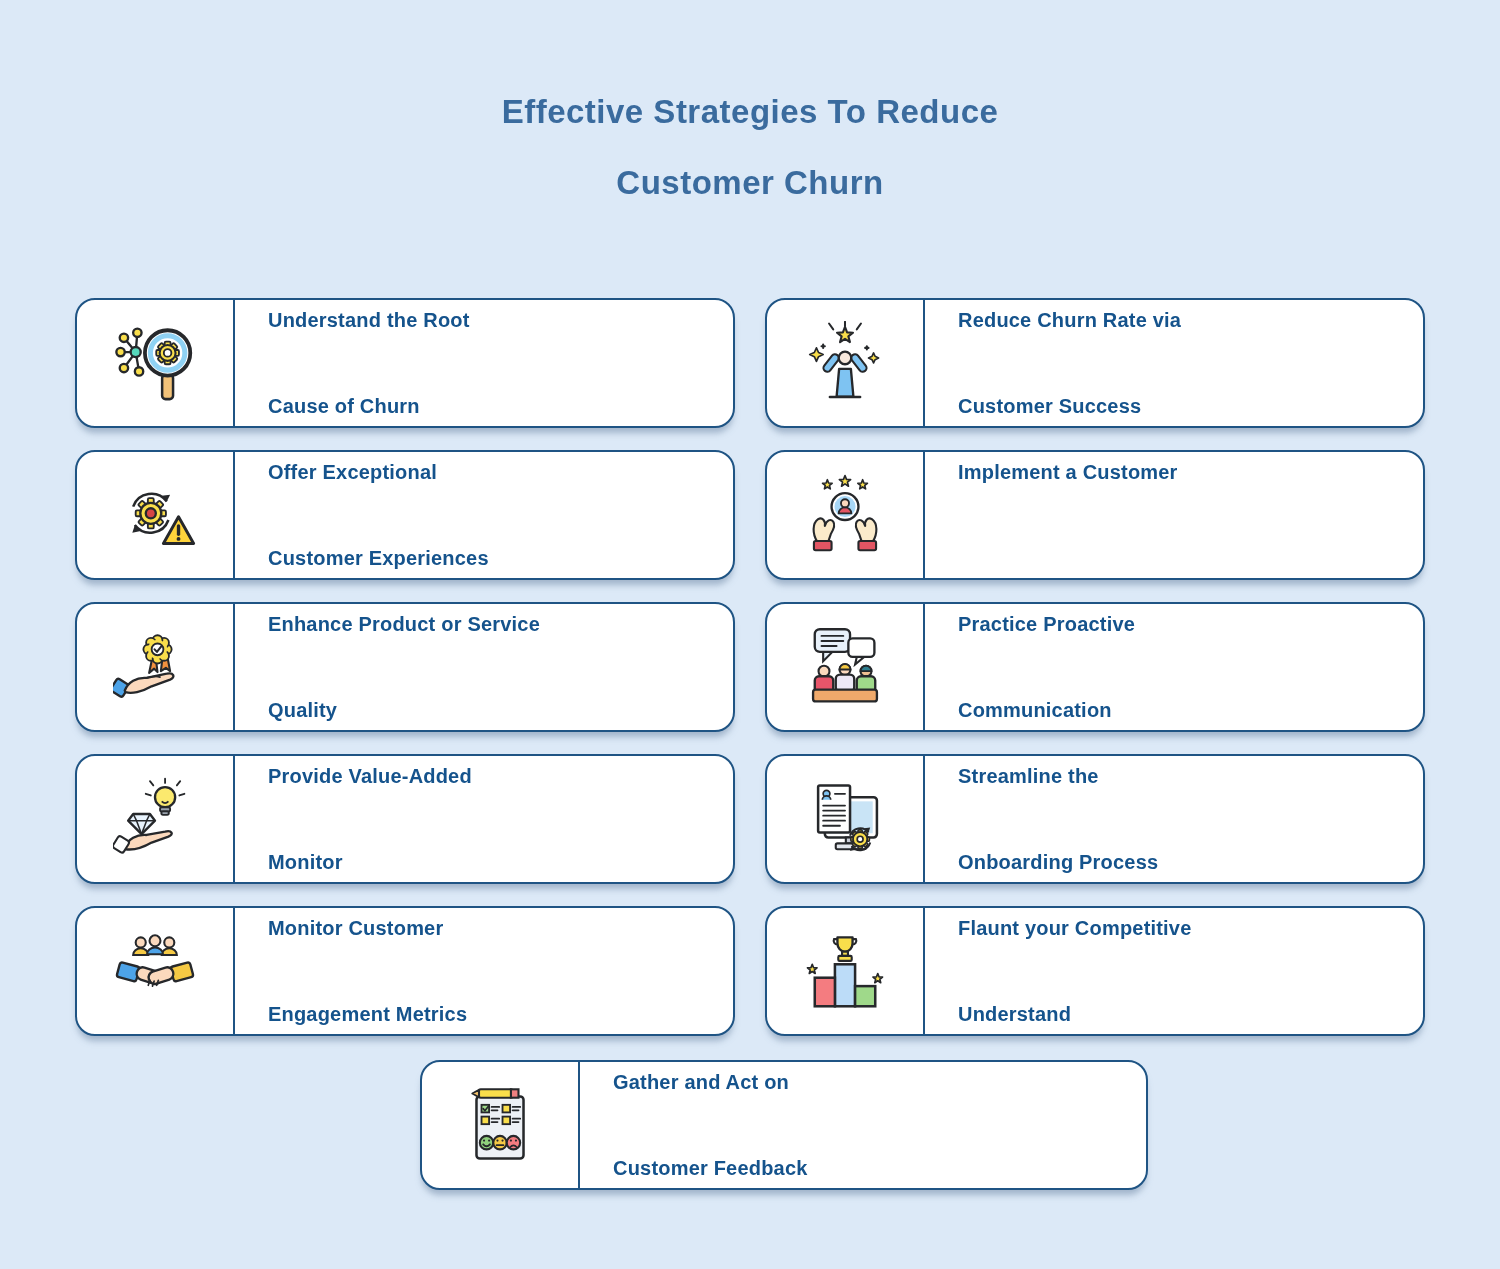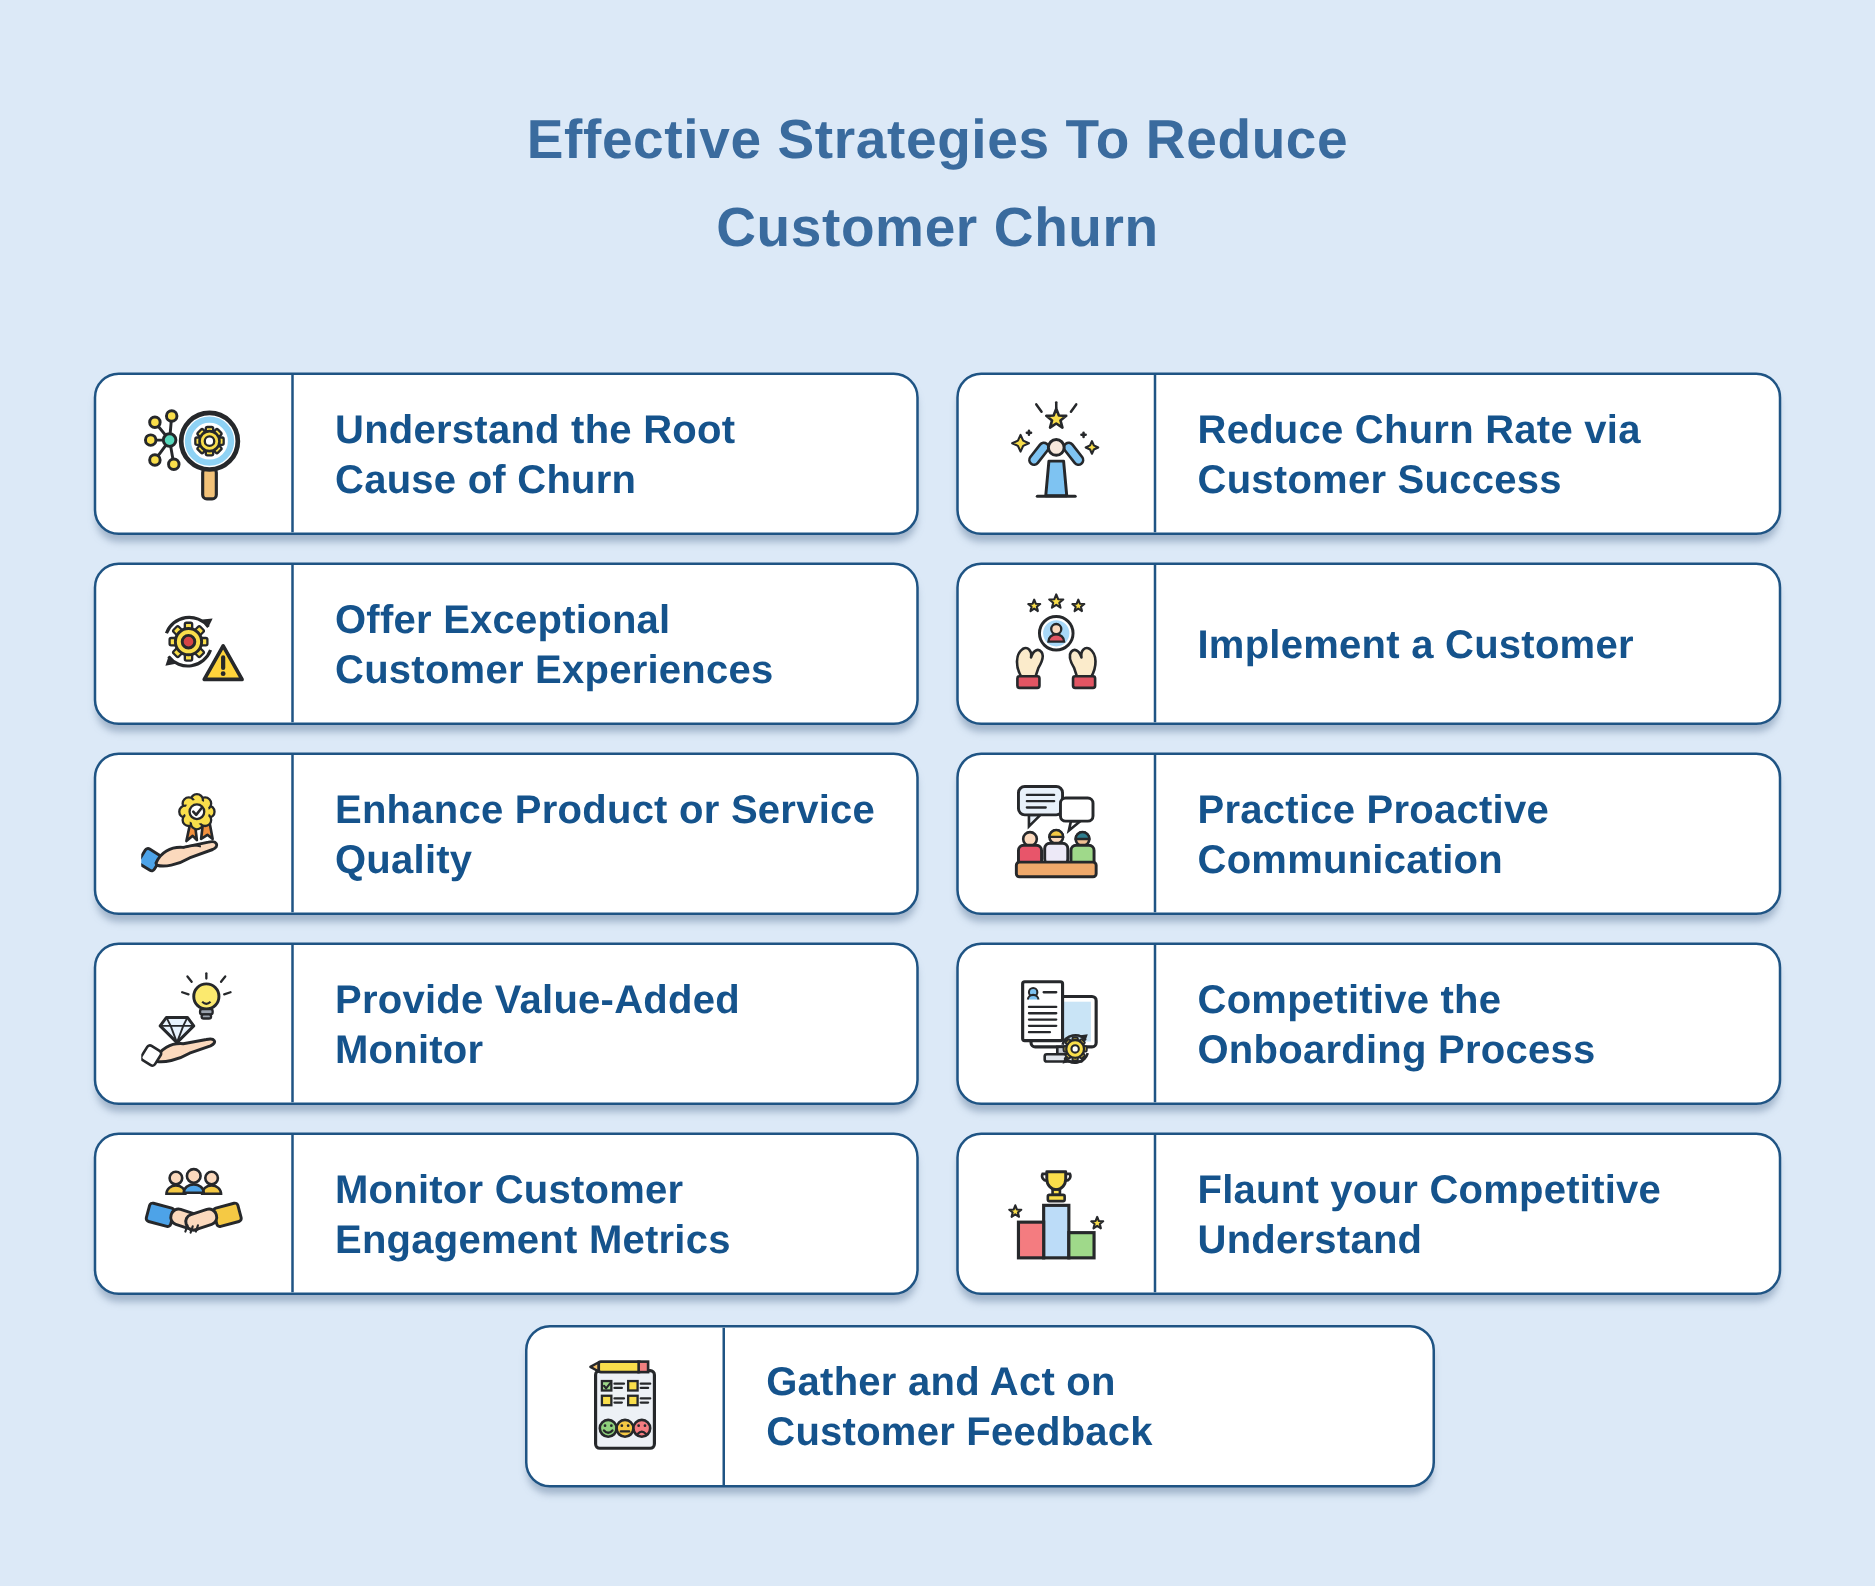--- a/index.html
+++ b/index.html
@@ -3,41 +3,41 @@
 <meta charset="utf-8">
 <style>
   html,body{margin:0;padding:0;}
   body{
     width:1500px;height:1269px;position:relative;overflow:hidden;
     background:#DCE9F7;
     font-family:"Liberation Sans", sans-serif;
   }
   .title{
     position:absolute;top:76px;left:0;width:1500px;
-    text-align:center;color:#3A6B9E;font-size:44px;font-weight:700;
+    text-align:center;color:#3A6B9E;font-size:33px;font-weight:700;
     line-height:71px;letter-spacing:.5px;
   }
   .title span{display:block;}
   .grid{
     position:absolute;top:298px;left:75px;width:1350px;
     display:grid;grid-template-columns:660px 660px;column-gap:30px;row-gap:22px;
   }
   .card{
     box-sizing:border-box;height:130px;background:#FFFFFF;
     border:2.5px solid #1F5484;border-radius:20px;display:flex;overflow:hidden;
     box-shadow:0 7px 6px -2px rgba(115,138,168,.55);
   }
   .icon-cell{
     flex:0 0 156px;display:flex;align-items:center;justify-content:center;
     border-right:2.5px solid #1F5484;
   }
   .text-cell{
-    flex:1;display:flex;flex-direction:column;justify-content:center;
+    flex:1;display:flex;flex-direction:column;justify-content:space-between;
     padding-left:33px;padding-right:8px;
-    color:#15538C;font-size:32px;font-weight:700;line-height:40px;letter-spacing:.2px;
+    color:#15538C;font-size:20px;font-weight:700;line-height:40px;letter-spacing:.2px;
   }
   .text-cell span{display:block;}
   .bottom-wrap{position:absolute;top:1060px;left:420px;width:728px;}
   svg{display:block;}
 </style>
 </head>
 <body>
 
 <div class="title">
   <span>Effective Strategies To Reduce</span>
@@ -289,21 +289,21 @@
           <rect x="65.5" y="63" width="5" height="6" rx="1.2" transform="rotate(180 68 74)"></rect>
           <rect x="65.5" y="63" width="5" height="6" rx="1.2" transform="rotate(225 68 74)"></rect>
           <rect x="65.5" y="63" width="5" height="6" rx="1.2" transform="rotate(270 68 74)"></rect>
           <rect x="65.5" y="63" width="5" height="6" rx="1.2" transform="rotate(315 68 74)"></rect>
         </g>
         <circle cx="68" cy="74" r="8.5" fill="#F9DE4B" stroke="#26282b" stroke-width="2.2"></circle>
         <circle cx="68" cy="74" r="3.5" fill="#ffffff" stroke="#26282b" stroke-width="2"></circle>
       </svg>
     </div>
     <div class="text-cell">
-      <span>Competitive the</span>
+      <span>Streamline the</span>
       <span>Onboarding Process</span>
     </div>
   </div>
 
   <div class="card">
     <div class="icon-cell">
       <svg width="84" height="84" viewBox="0 0 100 100">
         <circle cx="33" cy="16" r="6" fill="#FBD9BD" stroke="#26282b" stroke-width="2.5"></circle>
         <circle cx="67" cy="16" r="6" fill="#FBD9BD" stroke="#26282b" stroke-width="2.5"></circle>
         <path d="M24,31 a9,8 0 0 1 18,0 z" fill="#F5C944" stroke="#26282b" stroke-width="2.5"></path>

